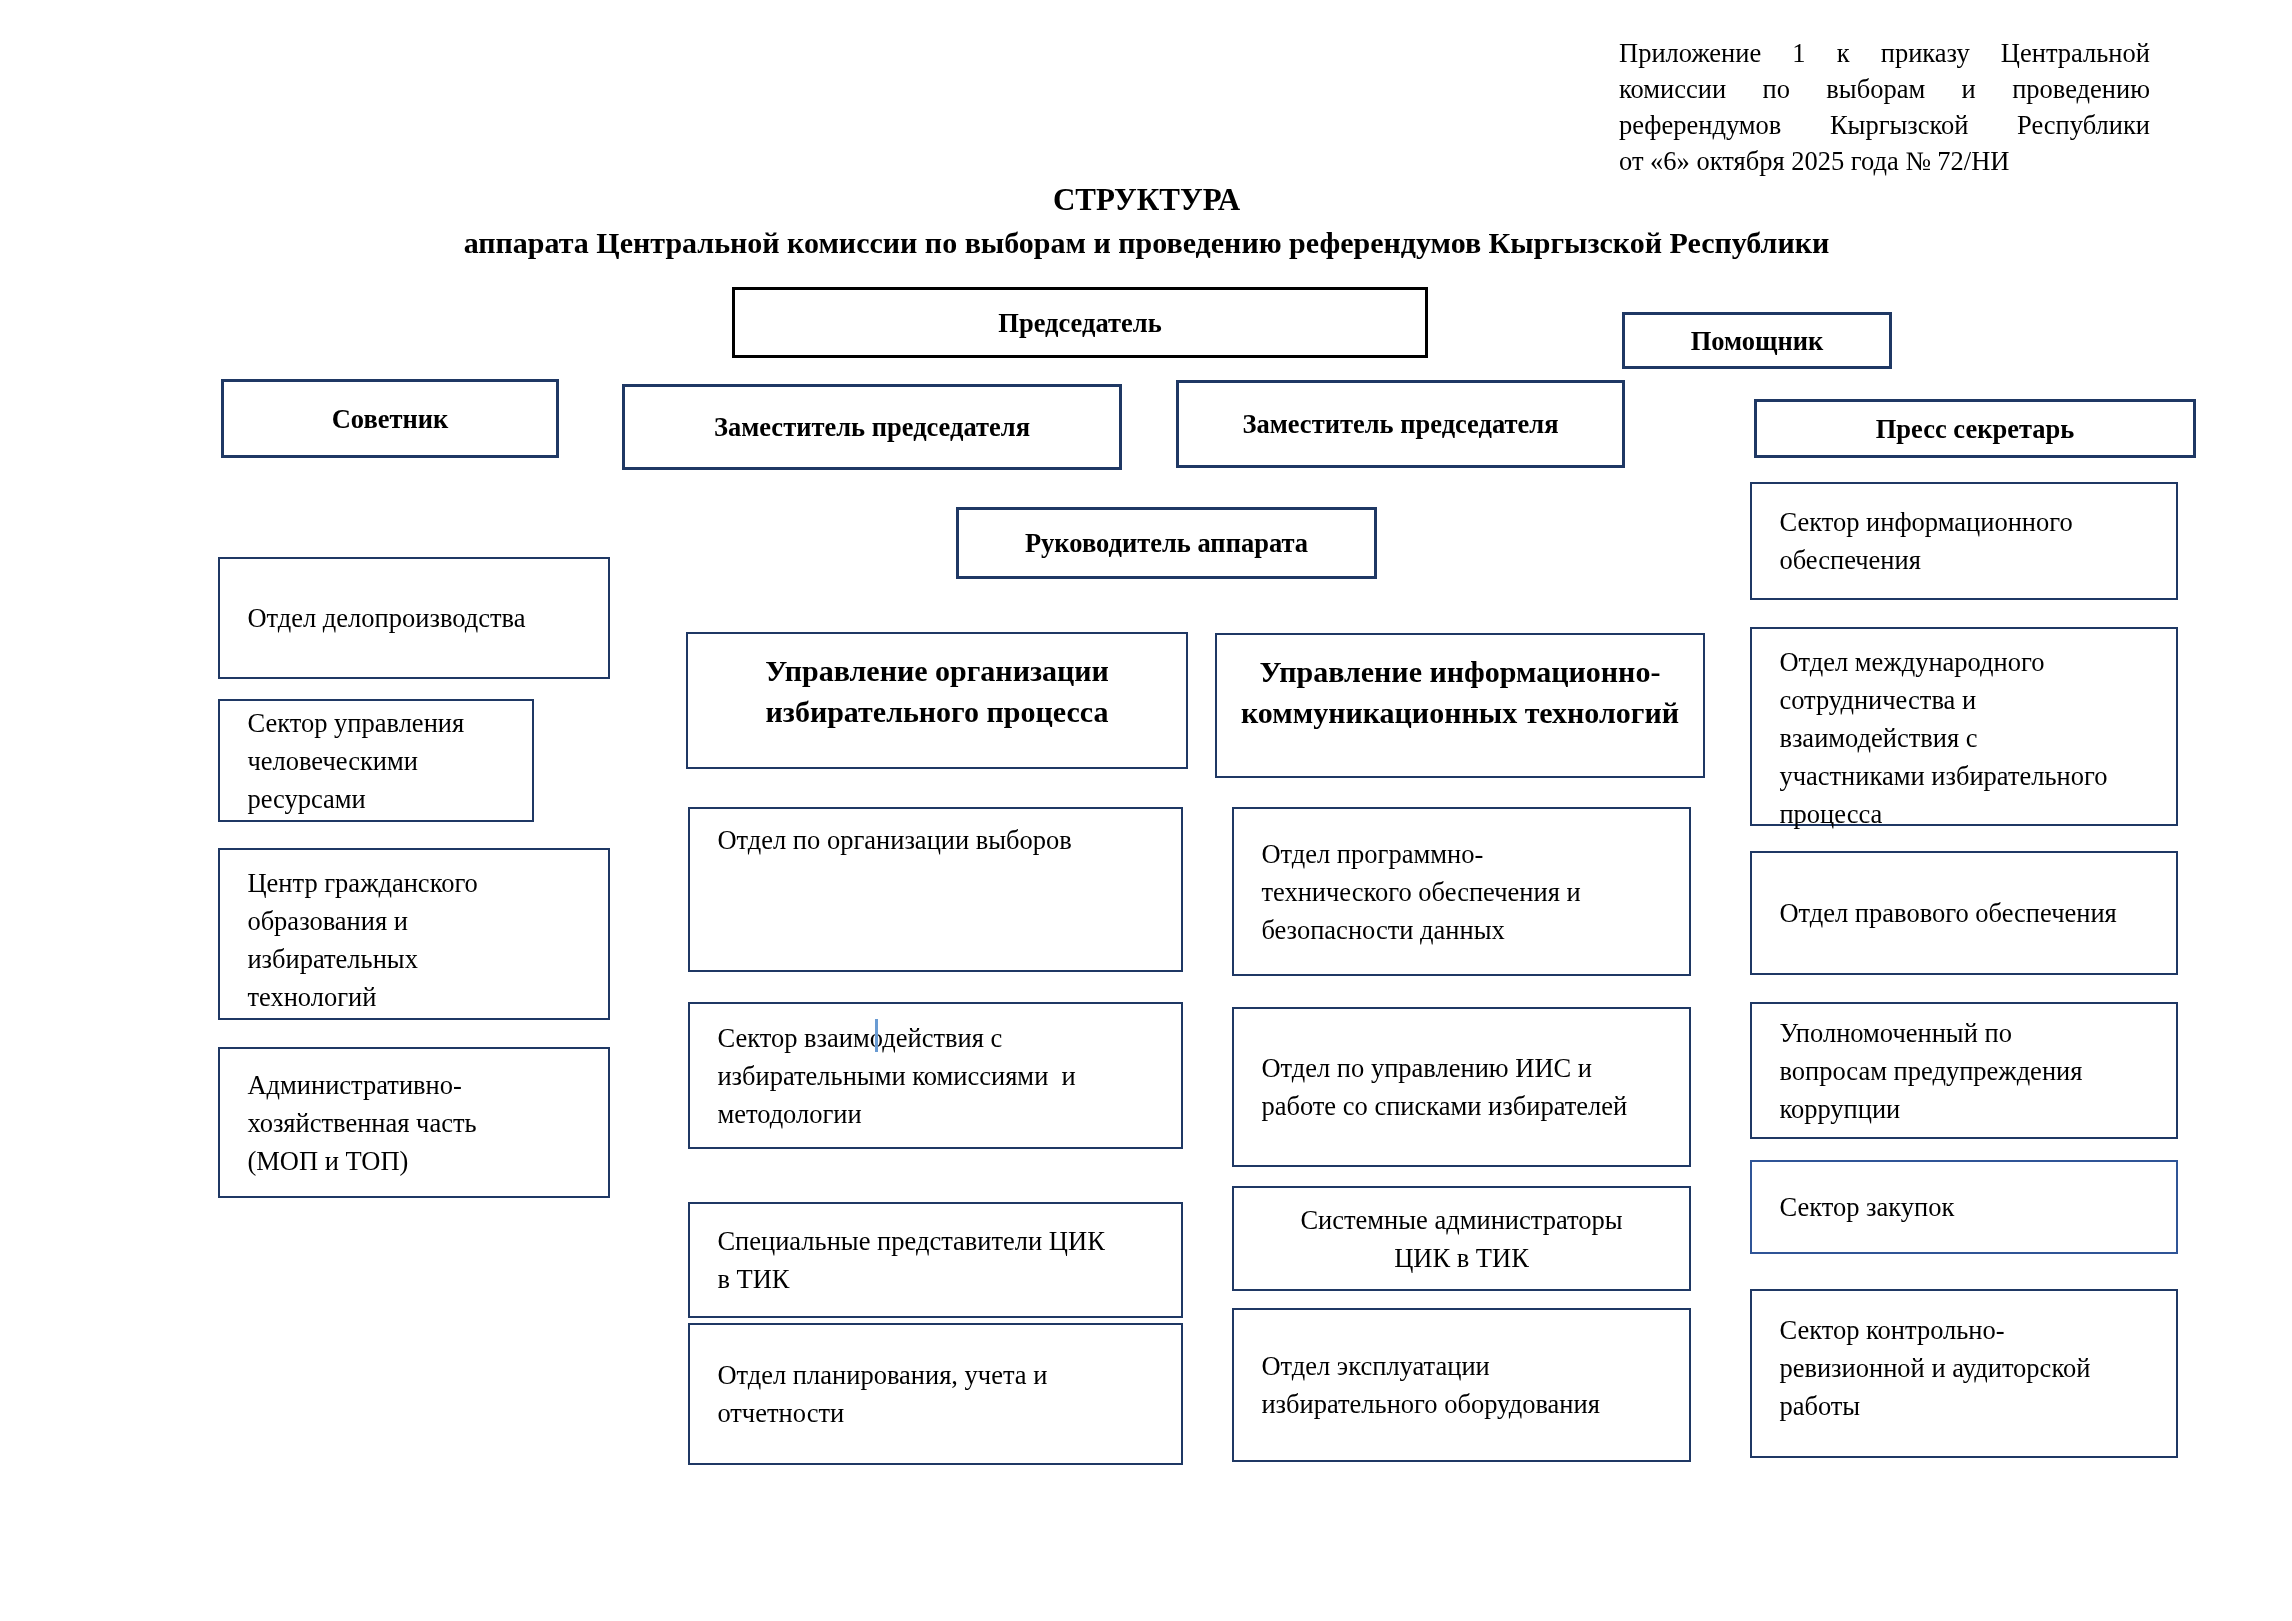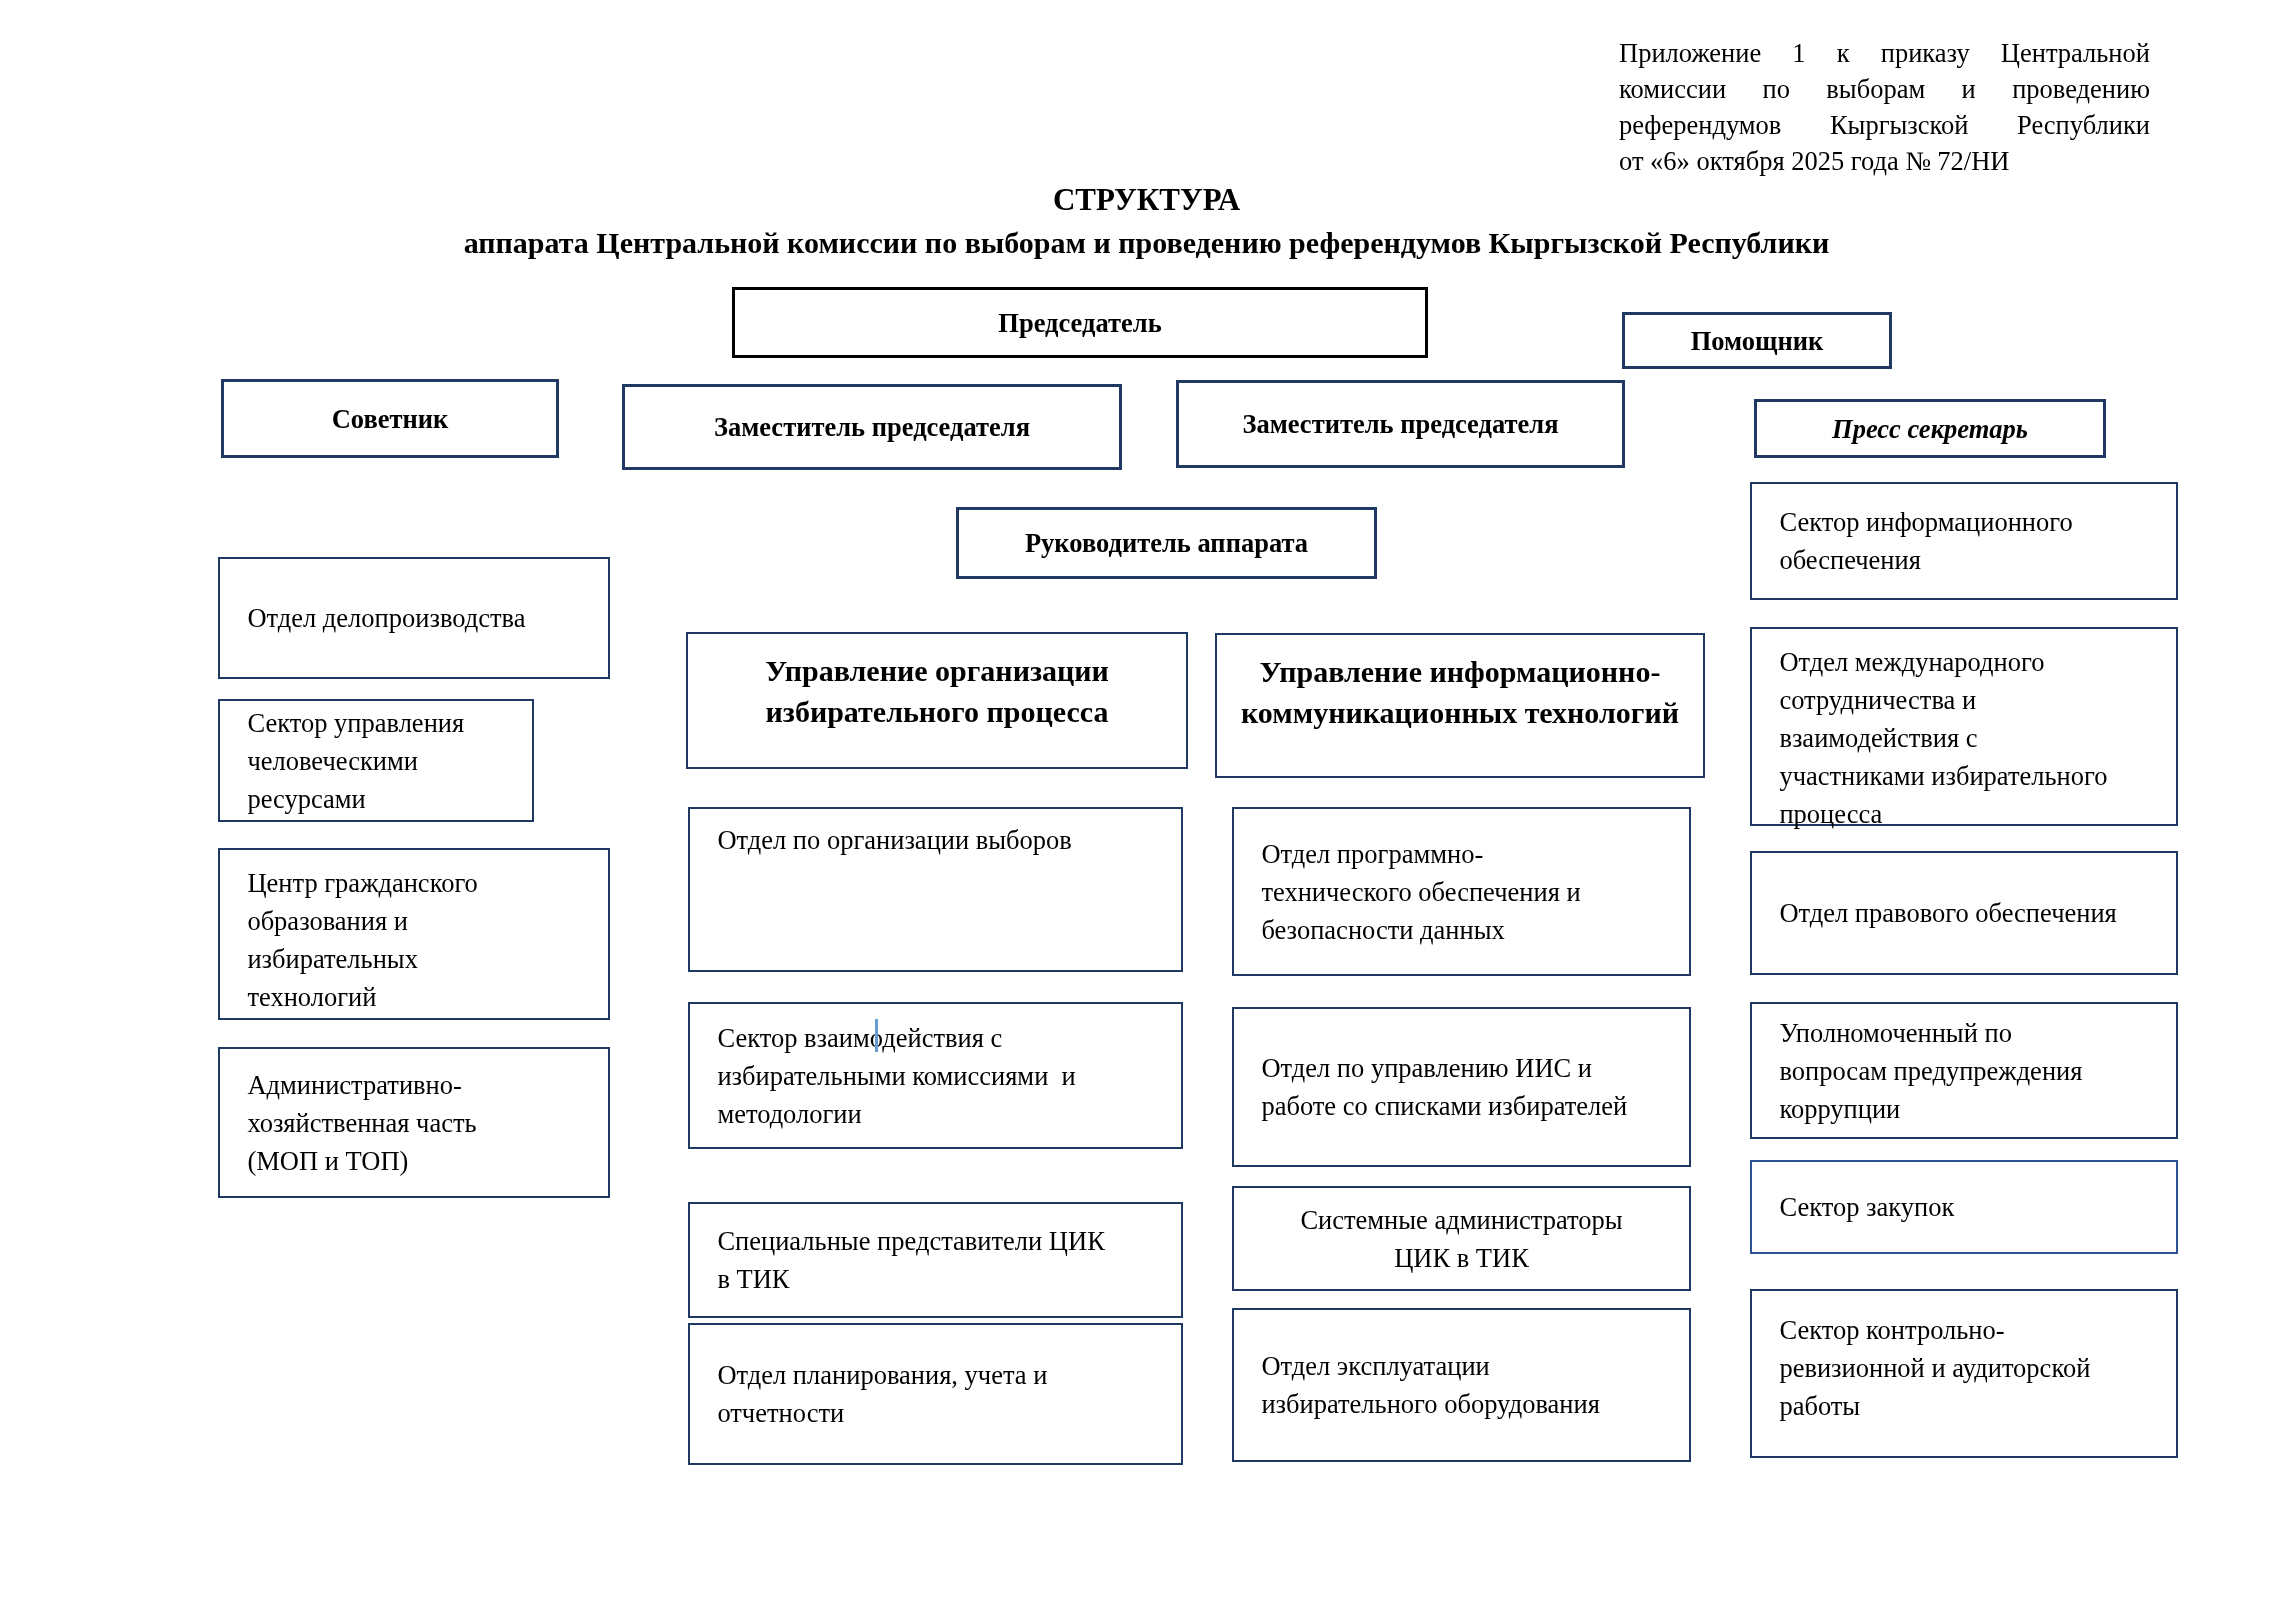--- a/index.html
+++ b/index.html
@@ -70,21 +70,21 @@
         <span class="line">Заместитель председателя</span>
       </div>
   </div>
 
   <div class="box b4 bold tcenter" style="left:1176px;top:380px;width:449px;height:88px;">
     <div class="txt">
         <span class="line">Заместитель председателя</span>
       </div>
   </div>
 
-  <div class="box b4 bold tcenter" style="left:1754px;top:399px;width:352px;height:59px;font-style:italic;">
+  <div class="box b4 bold tcenter" style="left:1754px;top:399px;width:442px;height:59px;">
     <div class="txt">
         <span class="line">Пресс секретарь</span>
       </div>
   </div>
 
   <div class="box b4 bold tcenter" style="left:956px;top:507px;width:421px;height:72px;">
     <div class="txt">
         <span class="line">Руководитель аппарата</span>
       </div>
   </div>

